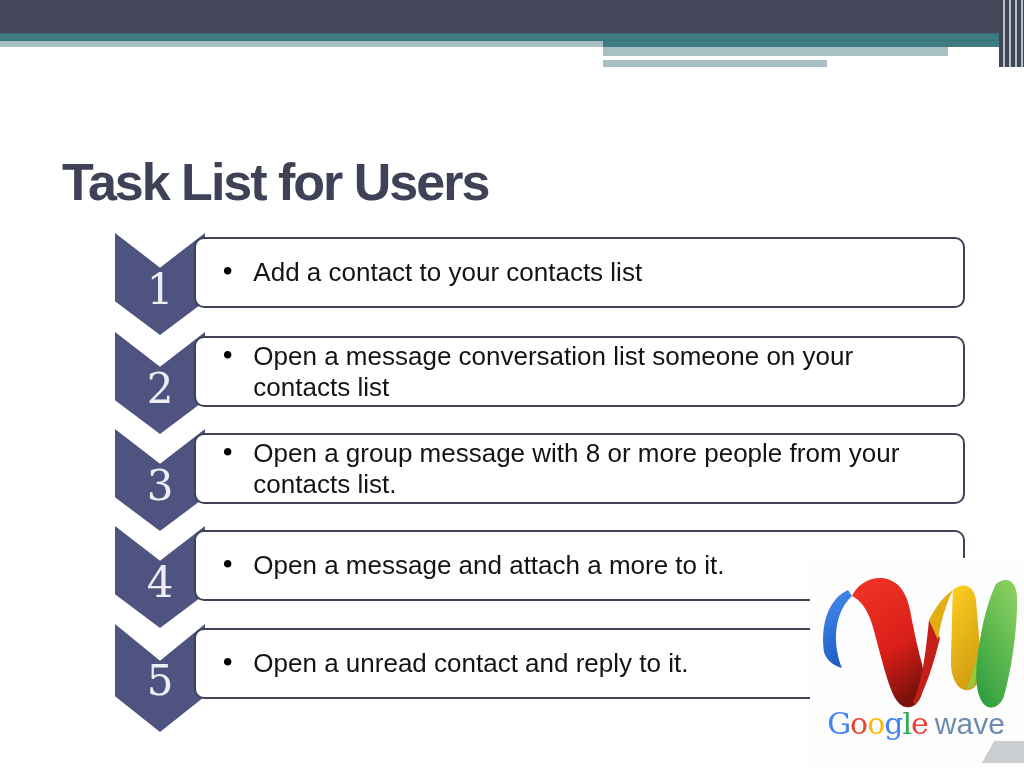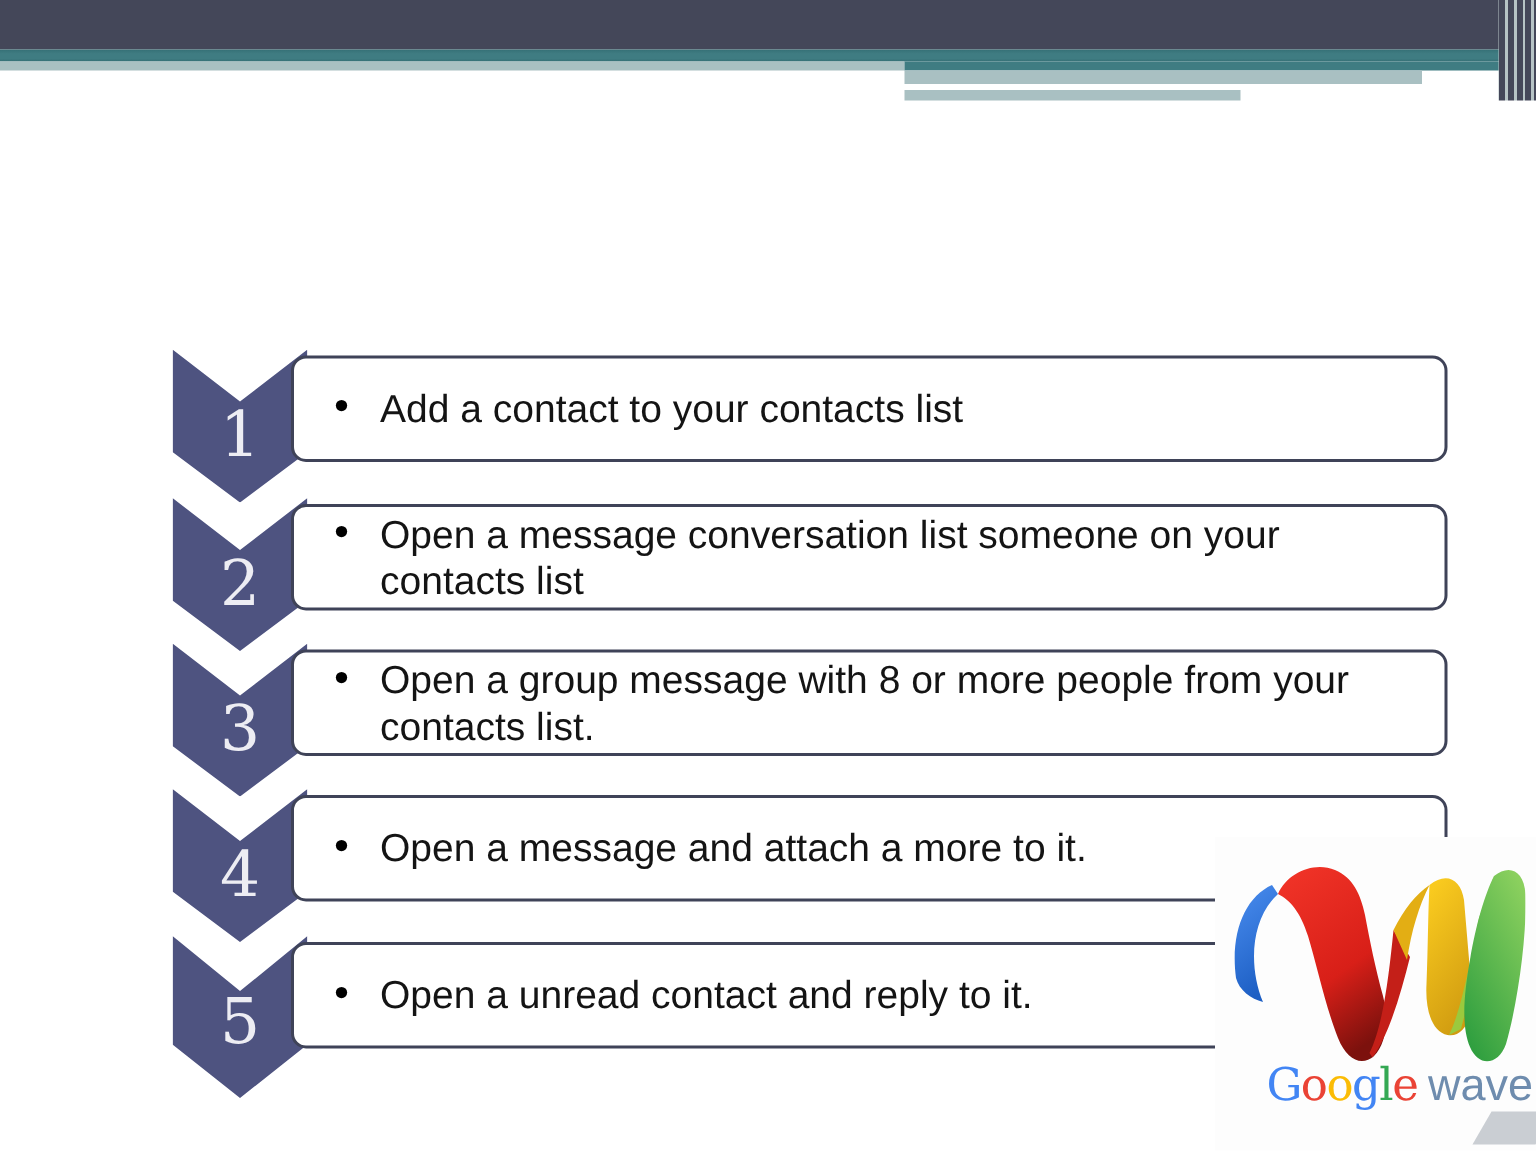--- a/index.html
+++ b/index.html
@@ -35,40 +35,41 @@
   .task-content{display:flex;align-items:flex-start;}
   .bullet{font-family:"DejaVu Serif",serif;font-size:26px;line-height:31px;color:#000;
           margin-right:18px;}
   .task-text{font-family:Liberation Sans, sans-serif;font-size:26px;line-height:31px;color:#141414;
              max-width:680px;}
 
   
   .wave-logo{position:absolute;left:810px;top:558px;width:214px;height:209px;background:#fdfdfd;
              z-index:5;}
   .wave-w{position:absolute;left:2px;top:6px;width:205px;height:150px;}
-  .google-line{position:absolute;left:0;top:148px;width:212px;text-align:right;white-space:nowrap;}
+  .google-line{position:absolute;left:0;top:148px;width:212px;text-align:center;white-space:nowrap;}
   .google-word{font-family:"DejaVu Serif",serif;font-size:30px;font-weight:500;letter-spacing:-1px;}
   .gl-blue{color:#4285F4}.gl-red{color:#EA4335}.gl-yellow{color:#FBBC05}.gl-green{color:#34A853}
   .wave-word{font-family:"Liberation Sans",sans-serif;font-size:30px;color:#6E8CAE;margin-left:7px;}
   .gray-corner{position:absolute;right:-6px;bottom:4px;width:42px;height:22px;background:#caced3;
                transform:skewX(-30deg);}
 </style>
 </head>
 <body>
 
 <div class="slide">
 
   <div class="bar-navy"></div>
   <div class="bar-teal"></div>
   <div class="bar-pale-left"></div>
   <div class="bar-teal-right"></div>
   <div class="band1"></div>
   <div class="band2"></div>
   <div class="stripes"></div>
 
+  <div class="slide-title">Task List for Users</div>
 
   <div class="task-row r0">
     <div class="chevron">
       <span class="chev-num">1</span>
     </div>
     <div class="task-box">
       <div class="task-content">
         <span class="bullet">•</span>
         <span class="task-text">Add a contact to your contacts list</span>
       </div>

